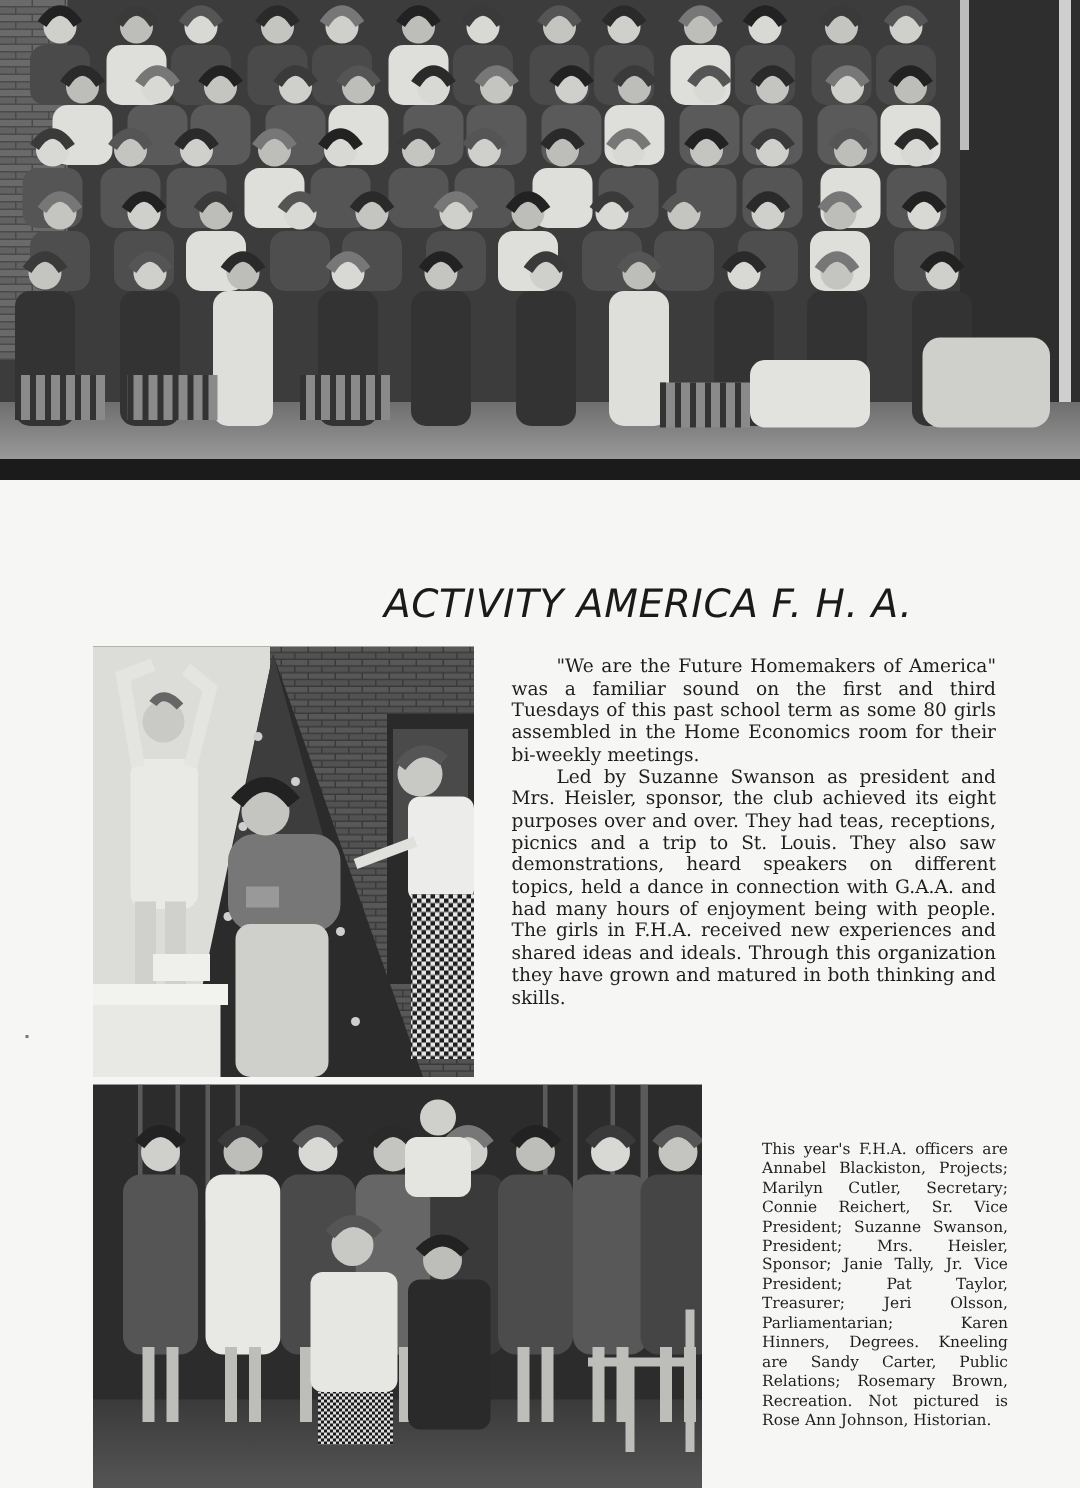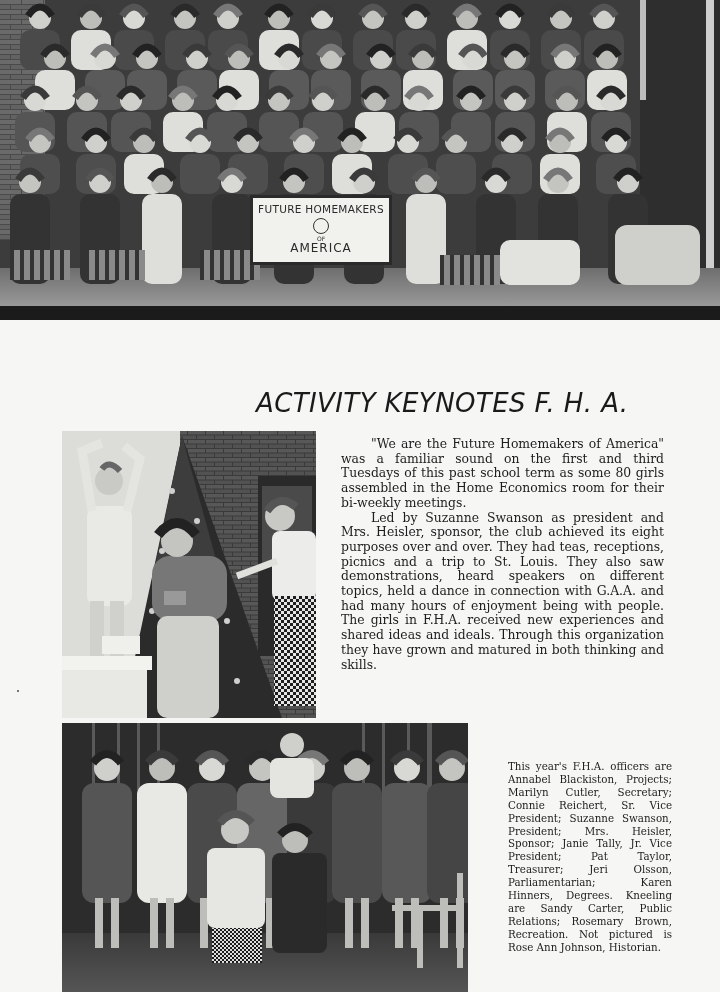--- a/index.html
+++ b/index.html
@@ -289,30 +289,24 @@
         <rect x="440" y="255" width="4" height="30" fill="#333"></rect>
         <rect x="450" y="255" width="4" height="30" fill="#333"></rect>
         <rect x="460" y="255" width="4" height="30" fill="#333"></rect>
         <rect x="470" y="255" width="4" height="30" fill="#333"></rect>
         <rect x="480" y="255" width="4" height="30" fill="#333"></rect>
         <rect x="490" y="255" width="4" height="30" fill="#333"></rect>
         <rect x="500" y="240" width="80" height="45" rx="10" fill="#e2e2de"></rect>
         <rect x="615" y="225" width="85" height="60" rx="12" fill="#cfcfcb"></rect>
       </g>
   </svg>
-  <div class="banner">
-    <div class="b-top">FUTURE HOMEMAKERS</div>
-    <div class="b-emblem"></div>
-    <div class="b-of">OF</div>
-    <div class="b-bot">AMERICA</div>
-  </div>
 </div>
 <div id="top-band"></div>
 
-<div class="heading">ACTIVITY KEYNOTES F. H. A.</div>
+<div class="heading">ACTIVITY AMERICA F. H. A.</div>
 
 <div id="mid-photo" class="photo">
   <svg viewBox="0 0 254 287" preserveAspectRatio="none">
     <defs>
       <pattern id="brick2" width="18" height="9" patternUnits="userSpaceOnUse">
         <rect width="18" height="9" fill="#3a3a3a"></rect>
         <rect x="0" y="0" width="17" height="3.5" fill="#585858"></rect>
         <rect x="-9" y="4.5" width="17" height="3.5" fill="#525252"></rect>
         <rect x="9" y="4.5" width="17" height="3.5" fill="#525252"></rect>
       </pattern>

